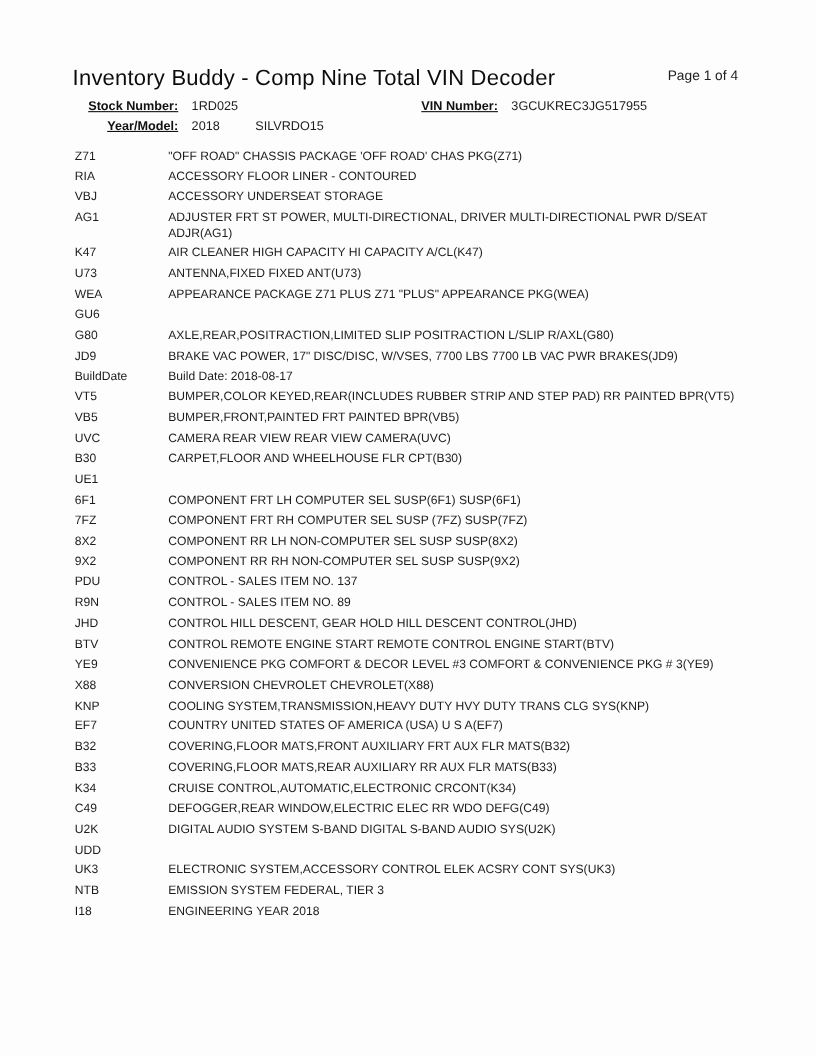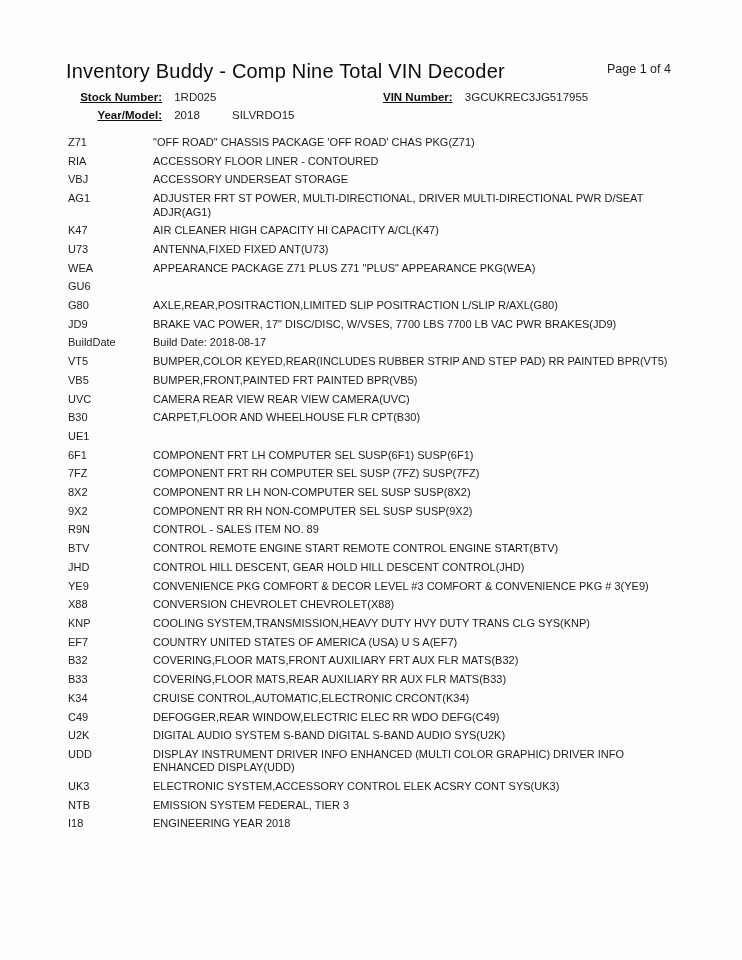--- a/index.html
+++ b/index.html
@@ -192,37 +192,41 @@
   <div class="row">
     <span class="code">8X2</span>
     <span class="desc">COMPONENT RR LH NON-COMPUTER SEL SUSP SUSP(8X2)</span>
   </div>
 
   <div class="row">
     <span class="code">9X2</span>
     <span class="desc">COMPONENT RR RH NON-COMPUTER SEL SUSP SUSP(9X2)</span>
   </div>
 
+  <div class="row">
+    <span class="code">PDU</span>
+    <span class="desc">CONTROL - SALES ITEM NO. 137</span>
+  </div>
 
   <div class="row">
     <span class="code">R9N</span>
     <span class="desc">CONTROL - SALES ITEM NO. 89</span>
   </div>
 
   <div class="row">
+    <span class="code">JHD</span>
+    <span class="desc">CONTROL HILL DESCENT, GEAR HOLD HILL DESCENT CONTROL(JHD)</span>
+  </div>
+
+  <div class="row">
     <span class="code">BTV</span>
     <span class="desc">CONTROL REMOTE ENGINE START REMOTE CONTROL ENGINE START(BTV)</span>
   </div>
 
   <div class="row">
-    <span class="code">JHD</span>
-    <span class="desc">CONTROL HILL DESCENT, GEAR HOLD HILL DESCENT CONTROL(JHD)</span>
-  </div>
-
-  <div class="row">
     <span class="code">YE9</span>
     <span class="desc">CONVENIENCE PKG COMFORT &amp; DECOR LEVEL #3 COMFORT &amp; CONVENIENCE PKG # 3(YE9)</span>
   </div>
 
   <div class="row">
     <span class="code">X88</span>
     <span class="desc">CONVERSION CHEVROLET CHEVROLET(X88)</span>
   </div>
 
   <div class="row">
@@ -255,21 +259,20 @@
     <span class="desc">DEFOGGER,REAR WINDOW,ELECTRIC ELEC RR WDO DEFG(C49)</span>
   </div>
 
   <div class="row">
     <span class="code">U2K</span>
     <span class="desc">DIGITAL AUDIO SYSTEM S-BAND DIGITAL S-BAND AUDIO SYS(U2K)</span>
   </div>
 
   <div class="row">
     <span class="code">UDD</span>
-    <span class="desc">DISPLAY INSTRUMENT DRIVER INFO ENHANCED (MULTI COLOR GRAPHIC) DRIVER INFO ENHANCED DISPLAY(UDD)</span>
   </div>
 
   <div class="row">
     <span class="code">UK3</span>
     <span class="desc">ELECTRONIC SYSTEM,ACCESSORY CONTROL ELEK ACSRY CONT SYS(UK3)</span>
   </div>
 
   <div class="row">
     <span class="code">NTB</span>
     <span class="desc">EMISSION SYSTEM FEDERAL, TIER 3</span>

